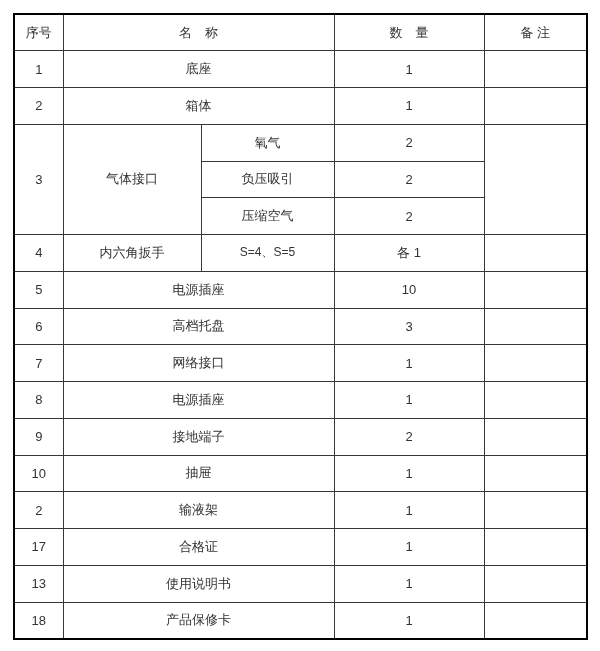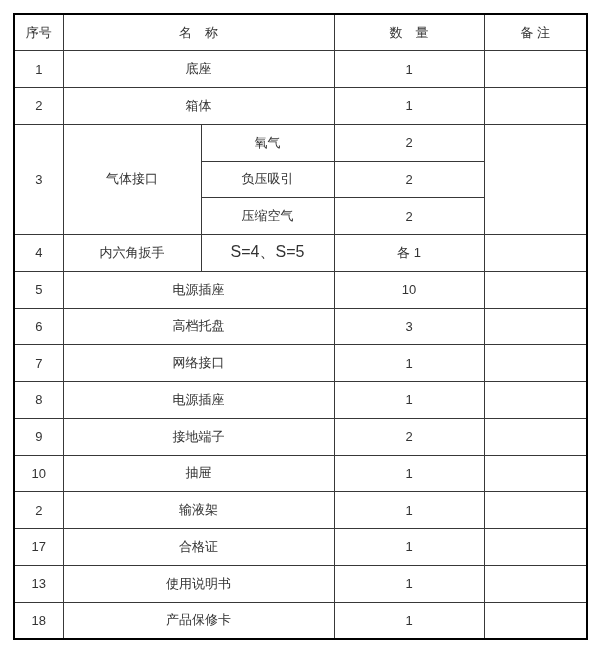--- a/index.html
+++ b/index.html
@@ -34,21 +34,21 @@
     text-align: center;
     vertical-align: middle;
     font-size: 13px;
     font-weight: normal;
     color: #333333;
     padding: 0;
     overflow: hidden;
     white-space: nowrap;
   }
   .packing-list td.spec-cell {
-    font-size: 16px;
+    font-size: 12px;
   }
 </style>
 </head>
 <body>
 
 <div class="page">
   <table class="packing-list">
     <colgroup>
       <col style="width:49px">
       <col style="width:138px">

